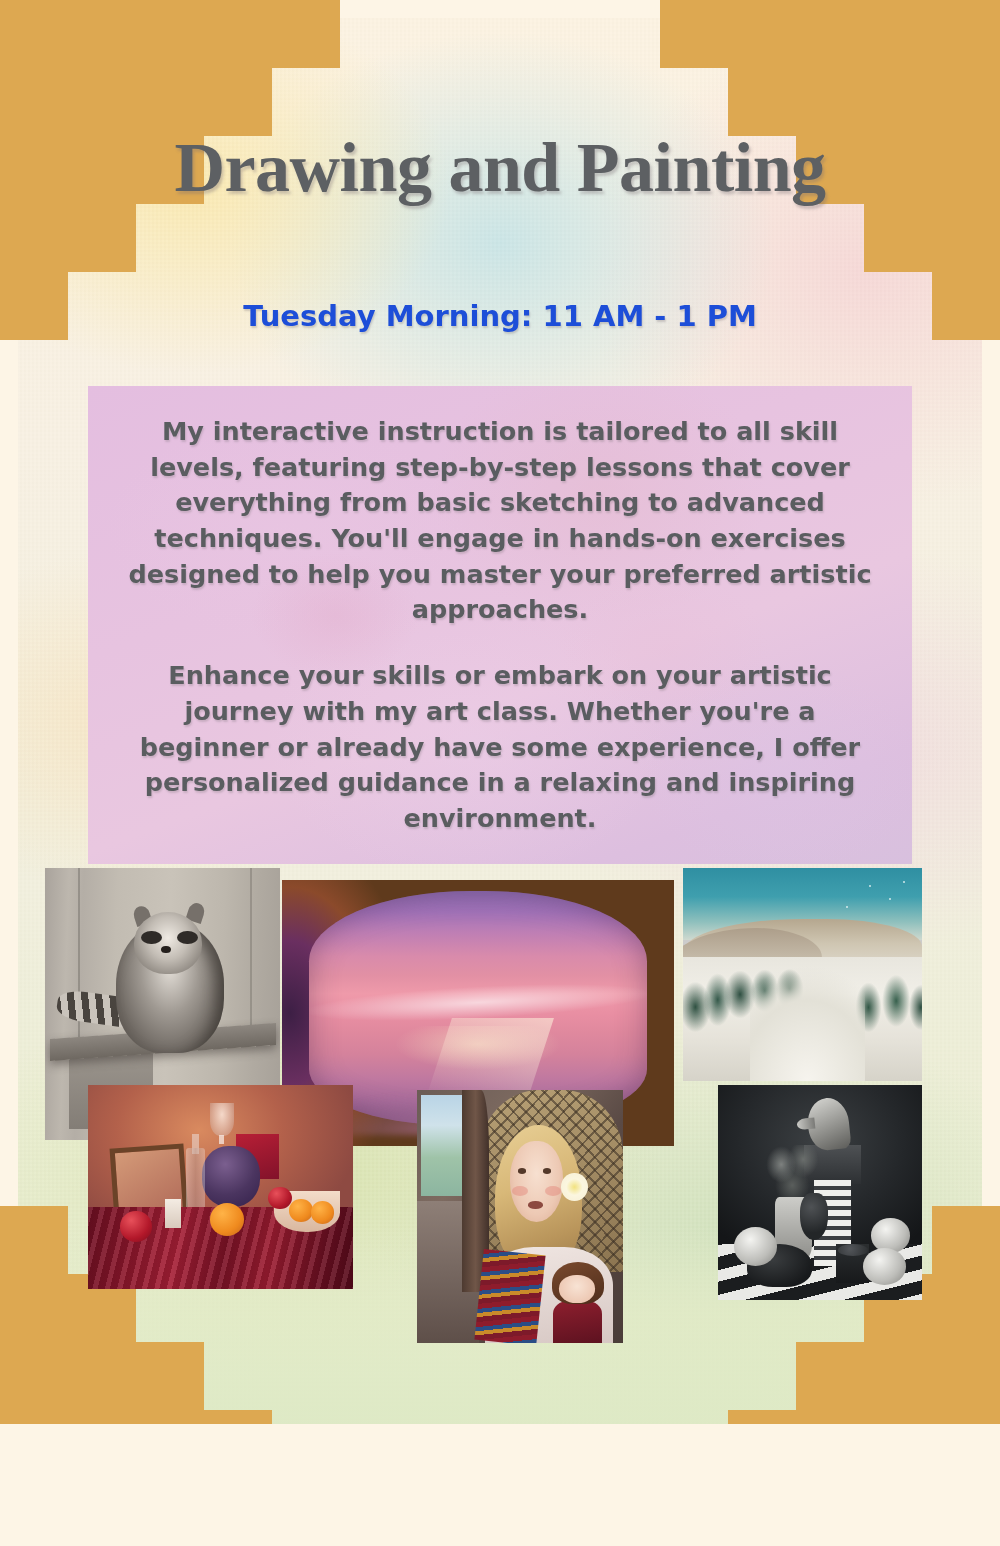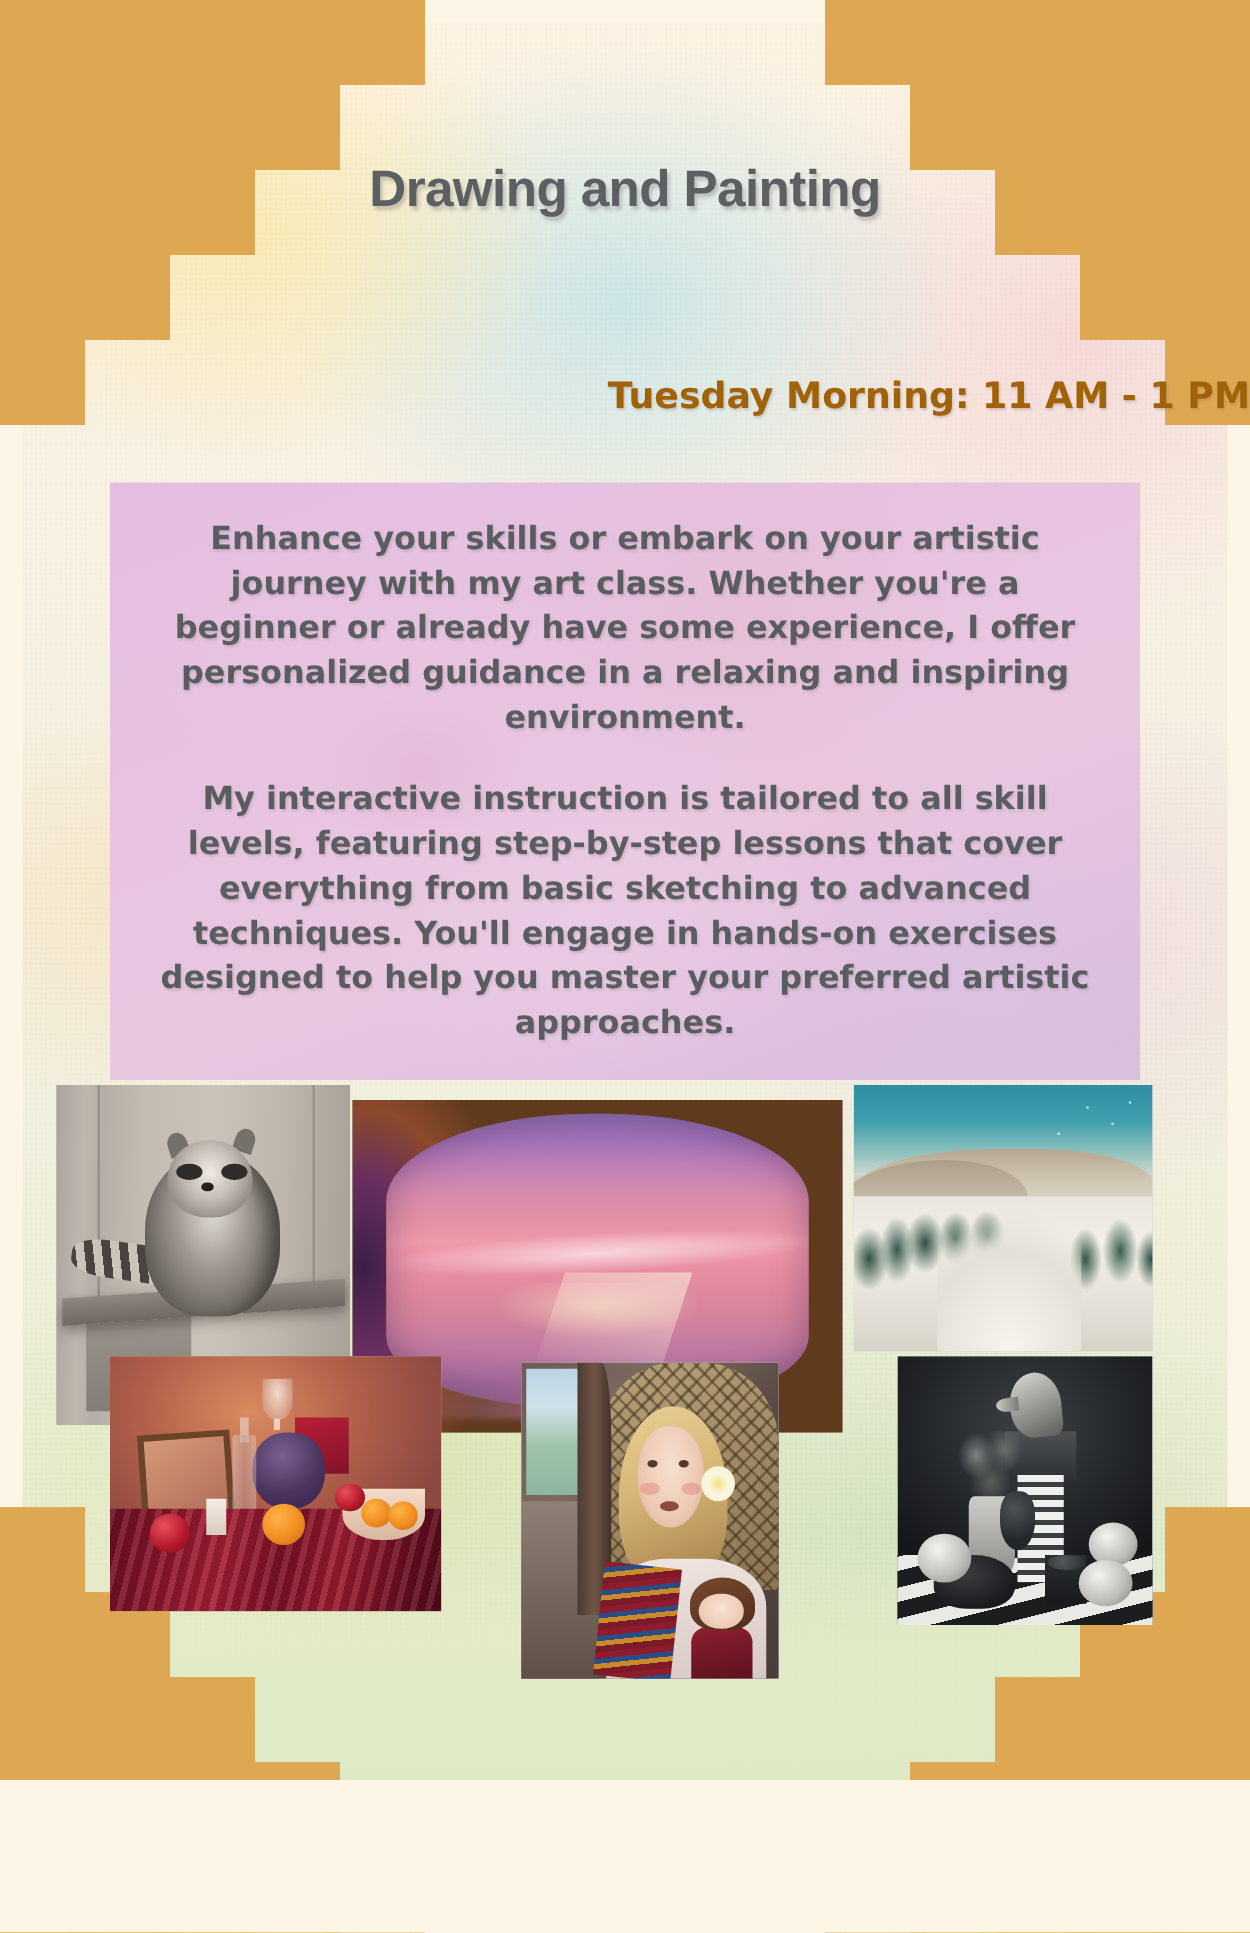--- a/index.html
+++ b/index.html
@@ -55,37 +55,37 @@
       radial-gradient(circle 22px at 70px 34px, transparent 0 21px, #dda851 21px 100%);
     background-size:68px 68px;
     background-repeat:repeat;
     pointer-events:none;
   }
 
   
   .headline{
     position:absolute; left:0; right:0; top:128px;
     text-align:center;
-    font-size:41px; font-weight:bold; letter-spacing:-0.5px;
+    font-size:70px; font-weight:bold; letter-spacing:-0.5px;
     color:#5d6063;
     text-shadow:2px 3px 3px rgba(120,110,115,.35);
-    font-family:Liberation Sans, sans-serif;
+    font-family:Liberation Serif, serif;
   }
   .subhead{
     position:absolute; left:0; right:0; top:212px;
     text-align:center;
     font-size:40px; font-weight:bold; font-style:italic;
     color:#5d6063;
     text-shadow:2px 3px 3px rgba(120,110,115,.35);
     font-family:"DejaVu Sans", sans-serif;
   }
   .sched{
     position:absolute; left:0; right:0; top:296px;
-    text-align:right;
-    color:#a16207;
+    text-align:center;
+    color:#1d4ed8;
     font-size:29px; font-weight:bold; line-height:1.42;
     font-family:"DejaVu Sans", sans-serif;
     text-shadow:1px 2px 2px rgba(120,110,115,.3);
   }
   .sched div{ white-space:nowrap; }
 
   
   .panel{
     position:absolute; left:88px; top:386px; width:824px; height:478px;
     background:
@@ -526,22 +526,22 @@
   <div class="tiles" style="right:0;bottom:0;width:340px;height:68px;background-position:right 0 bottom 0;"></div>
 
   <div class="headline">Drawing and Painting</div>
 
   <div class="sched">
     <div>Tuesday Morning: 11 AM - 1 PM</div>
   </div>
 
   <div class="panel">
     <div class="body">
+      <p>My interactive instruction is tailored to all skill levels, featuring step-by-step lessons that cover everything from basic sketching to advanced techniques. You'll engage in hands-on exercises designed to help you master your preferred artistic approaches.</p>
       <p>Enhance your skills or embark on your artistic journey with my art class. Whether you're a beginner or already have some experience, I offer personalized guidance in a relaxing and inspiring environment.</p>
-      <p>My interactive instruction is tailored to all skill levels, featuring step-by-step lessons that cover everything from basic sketching to advanced techniques. You'll engage in hands-on exercises designed to help you master your preferred artistic approaches.</p>
 
     </div>
   </div>
 
   <div class="art a-raccoon">
     <div class="bg"></div>
     <div class="wall"></div>
     <div class="wall2"></div>
     <div class="tableleg"></div>
     <div class="table"></div>

